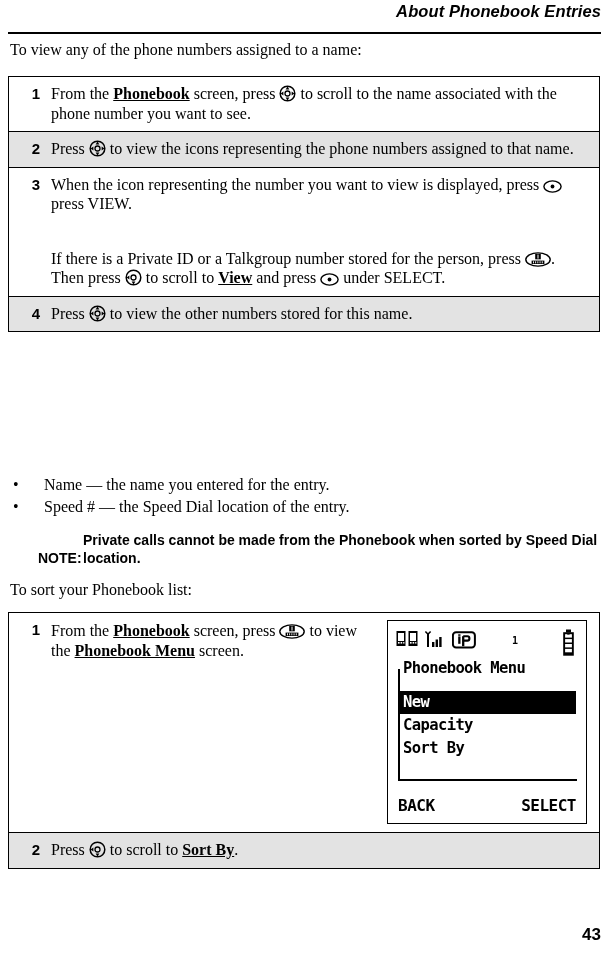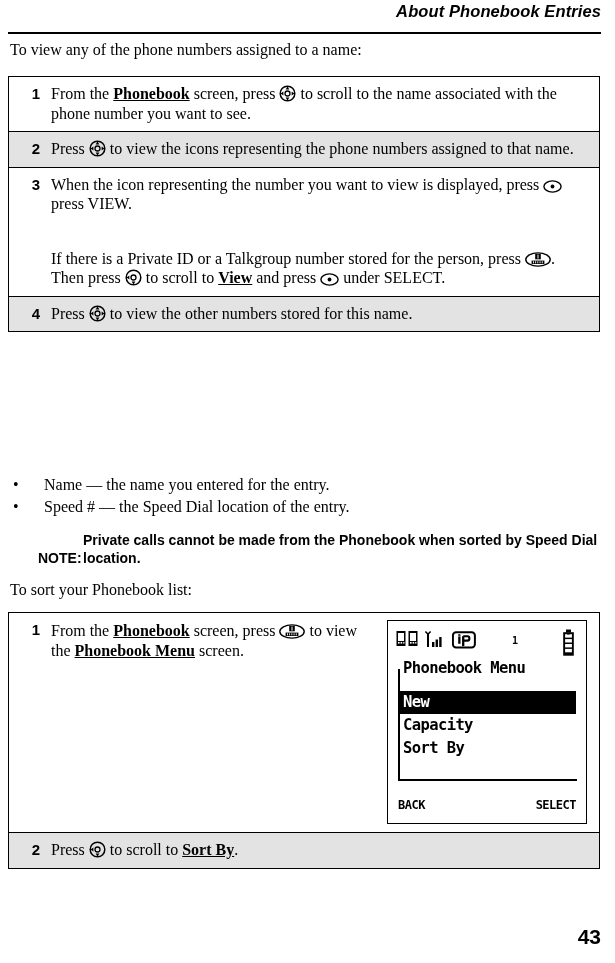--- a/index.html
+++ b/index.html
@@ -281,32 +281,32 @@
   }
   .lcd-softkeys {
     position: absolute;
     left: 10px;
     right: 10px;
     bottom: 8px;
     display: flex;
     justify-content: space-between;
     font-family: "DejaVu Sans Mono", monospace;
     font-weight: bold;
-    font-size: 12px;
+    font-size: 16px;
     letter-spacing: -0.5px;
   }
 
   
   .page-number {
     position: absolute;
     right: 14px;
     top: 925px;
     font-family: "Liberation Sans", sans-serif;
     font-weight: bold;
-    font-size: 21px;
+    font-size: 17px;
   }
 </style>
 </head>
 <body>
 
 <div class="page">
 
   <div class="header">
     <div class="header-title">About Phonebook Entries</div>
     <div class="header-rule"></div>

